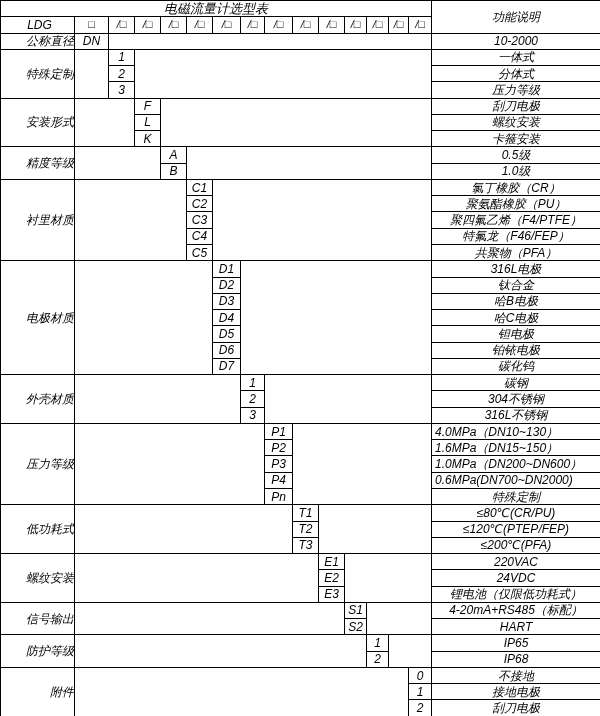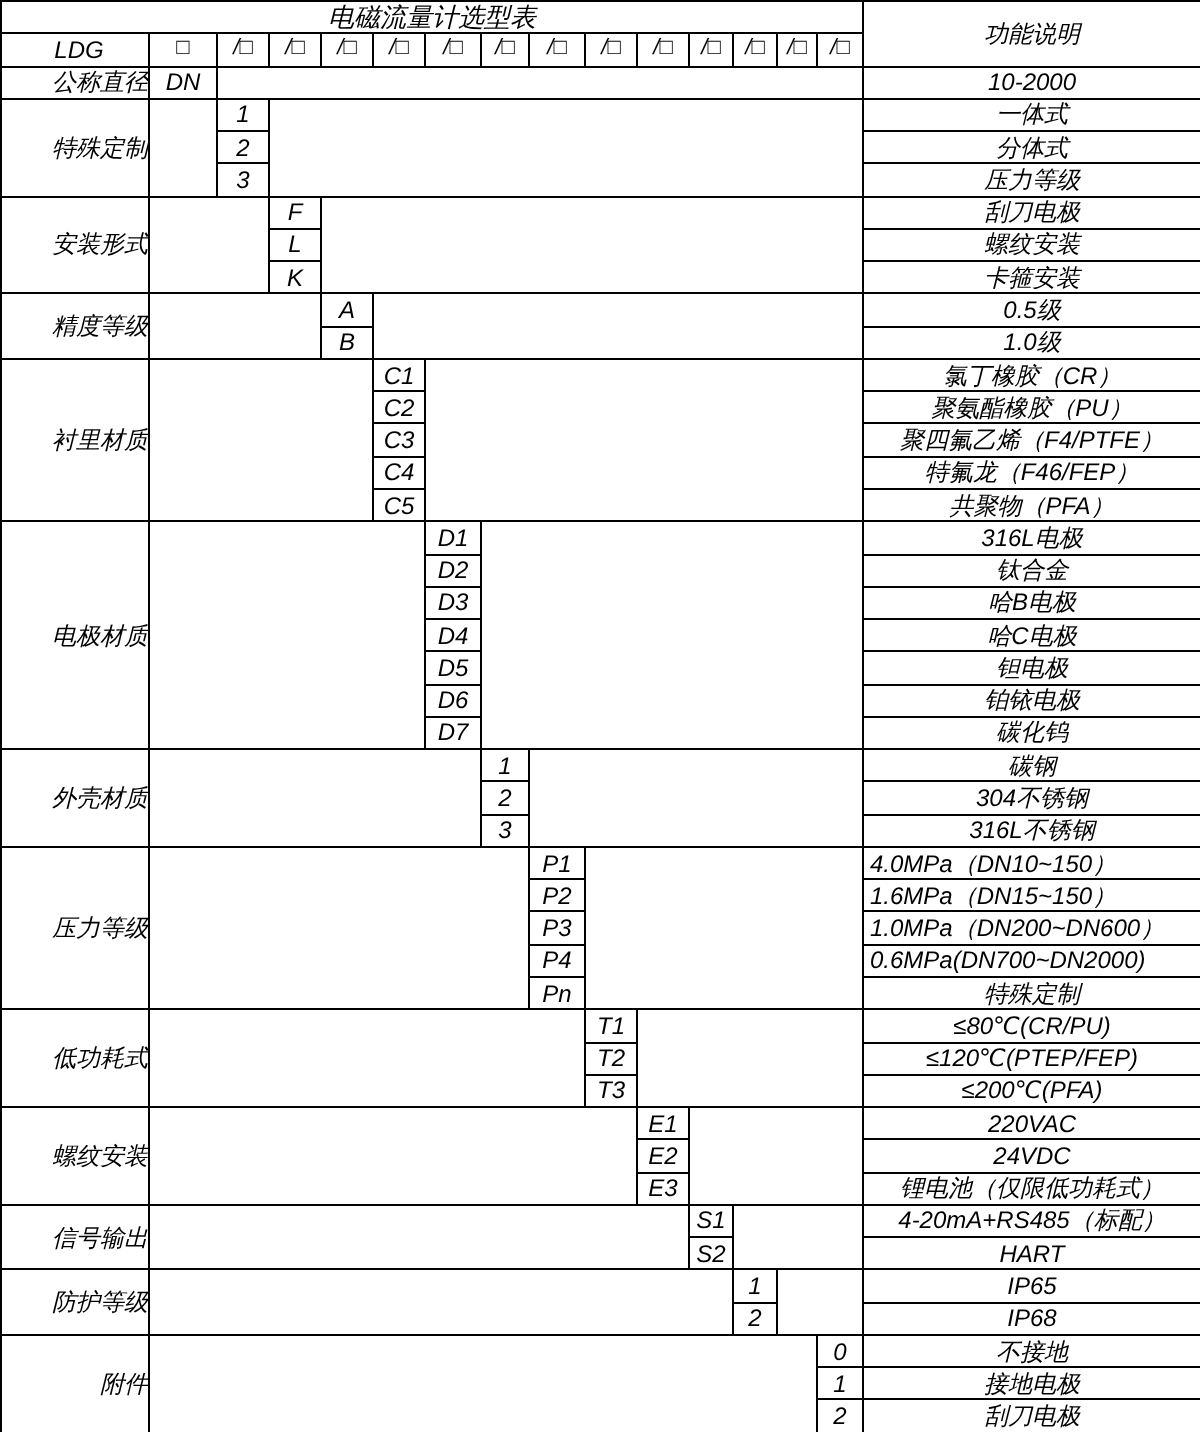--- a/index.html
+++ b/index.html
@@ -172,21 +172,21 @@
       </tr>
       <tr>
         <td>3</td>
         <td>316L不锈钢</td>
       </tr>
       <tr>
         <td rowspan="5" class="label">压力等级</td>
         <td colspan="7" rowspan="5"></td>
         <td>P1</td>
         <td colspan="6" rowspan="5"></td>
-        <td class="fn-left">4.0MPa（DN10~150）</td>
+        <td class="fn-left">4.0MPa（DN10~130）</td>
       </tr>
       <tr>
         <td>P2</td>
         <td class="fn-left">1.6MPa（DN15~150）</td>
       </tr>
       <tr>
         <td>P3</td>
         <td class="fn-left">1.0MPa（DN200~DN600）</td>
       </tr>
       <tr>

